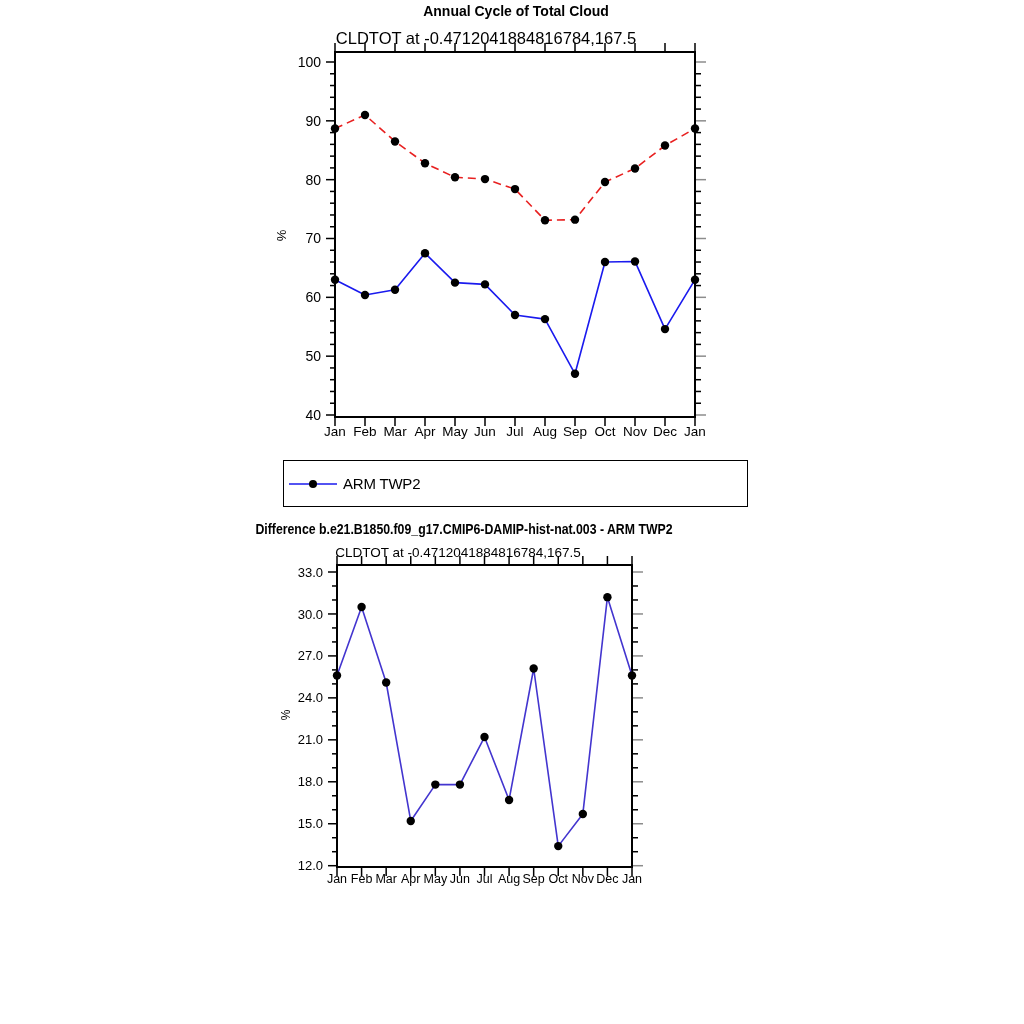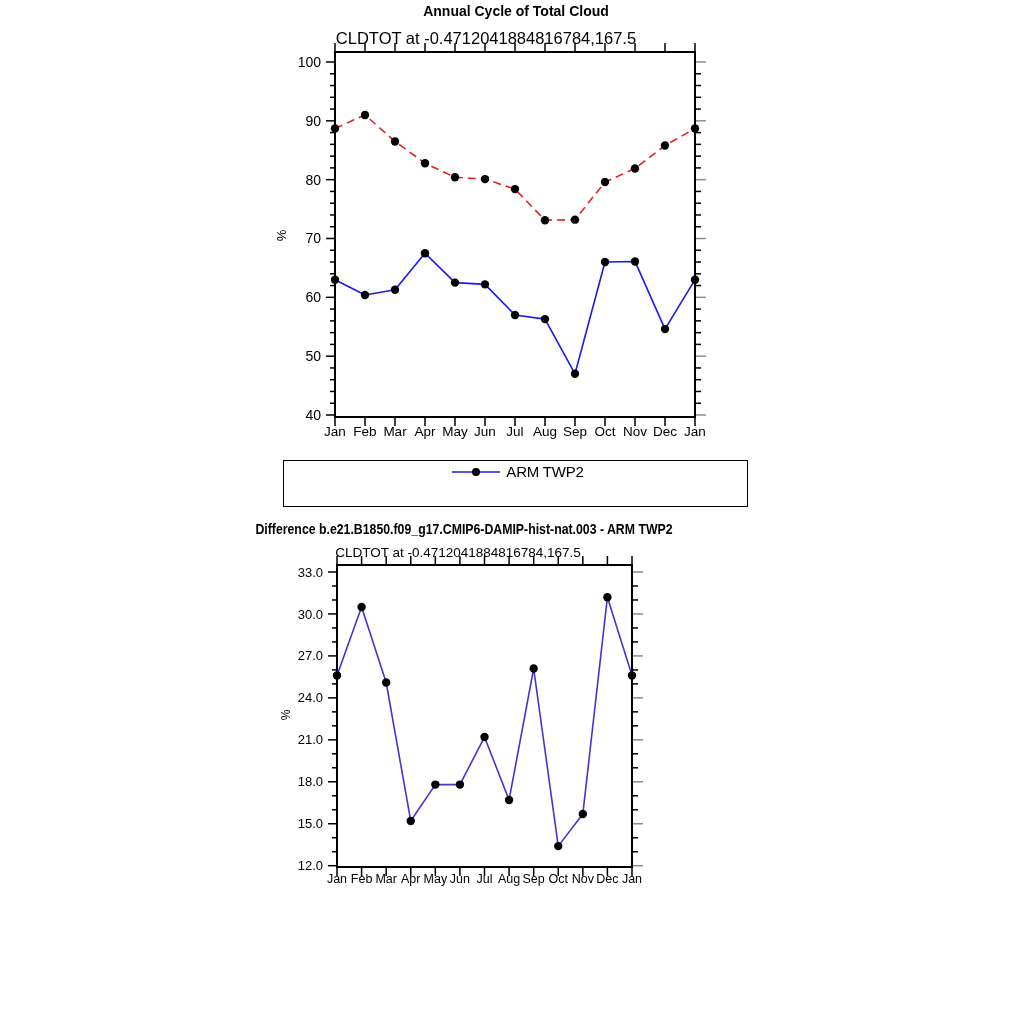--- a/index.html
+++ b/index.html
@@ -19,21 +19,21 @@
   .st2{left:208px;top:545px;width:500px;text-align:center;
       font-size:13.5px;white-space:nowrap;}
   .yl1{left:265px;top:228px;width:32px;text-align:center;
       font-size:13px;transform:rotate(-90deg);}
   .yl2{left:270px;top:708px;width:32px;text-align:center;
       font-size:12px;transform:rotate(-90deg);}
   #figure{left:0;top:0;}
   .legend{
     left:283px;top:460px;width:465px;height:47px;box-sizing:border-box;
     border:1.5px solid #000;background:#fff;
-    display:flex;flex-direction:row;justify-content:center;
+    display:flex;flex-direction:column;justify-content:center;
     padding-left:3px;gap:1px;
   }
   .lrow{display:flex;align-items:center;height:21px;}
   .lsamp{flex:0 0 auto;}
   .llabel{font-size:15px;letter-spacing:-0.2px;white-space:nowrap;margin-left:4px;}
 </style>
 </head>
 <body>
 
 <div class="abs t1">Annual Cycle of Total Cloud</div>

